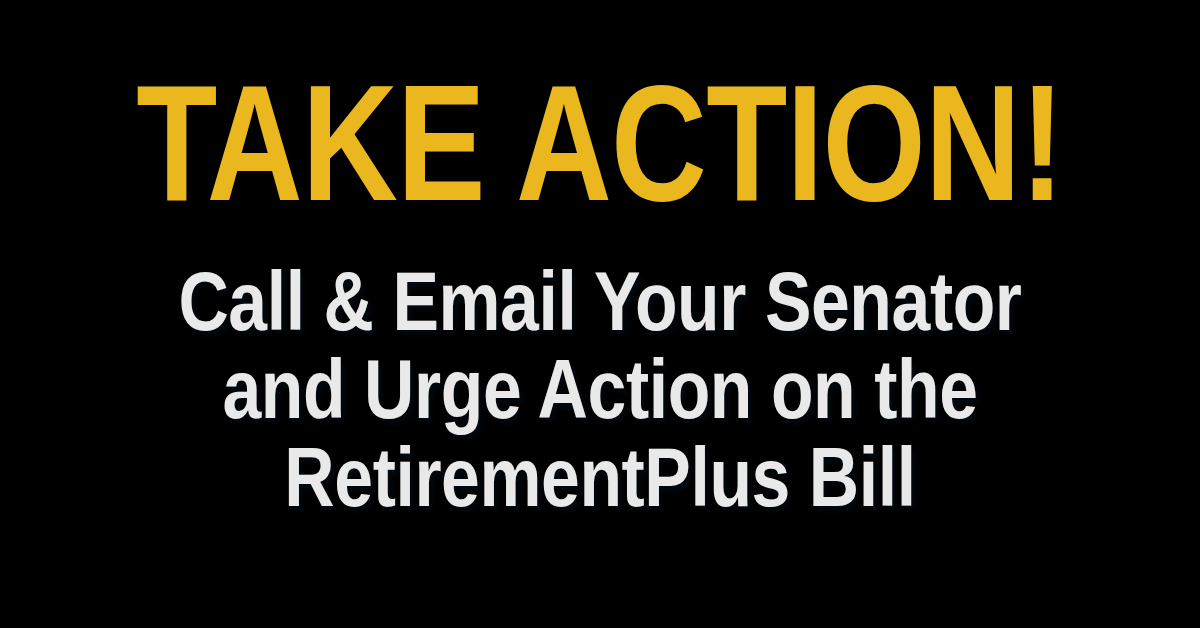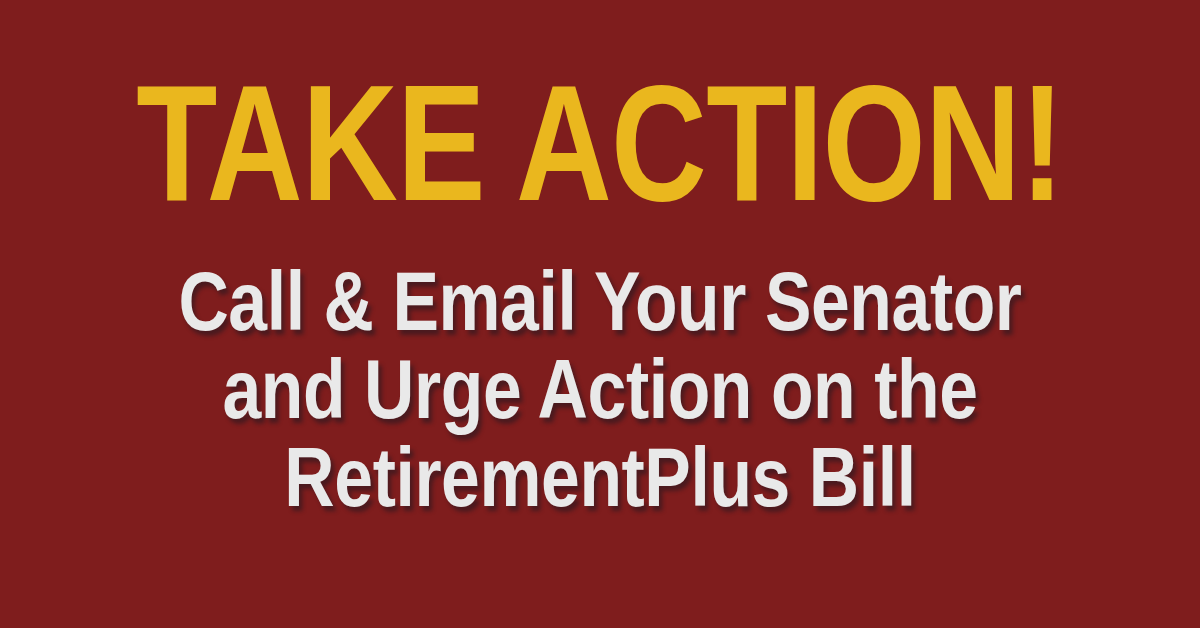--- a/index.html
+++ b/index.html
@@ -75,21 +75,21 @@
   }
 
   .subhead-line {
     display: block;
     white-space: nowrap;
   }
 </style>
 </head>
 <body>
 
-<div class="poster" style="background: #7f1d1d; text-decoration: underline;">
+<div class="poster" style="background: #000000; text-decoration: underline;">
 
   <div class="content">
 
     <div class="headline" style="color: rgb(234, 183, 30);">TAKE ACTION!</div>
 
     <div class="subhead" style="color: rgb(233, 233, 233); text-shadow: rgba(0, 22, 34, 0.42) 4px 5px 5px;">
       <span class="subhead-line">Call &amp; Email Your Senator</span>
       <span class="subhead-line">and Urge Action on the</span>
       <span class="subhead-line">RetirementPlus Bill</span>
     </div>

